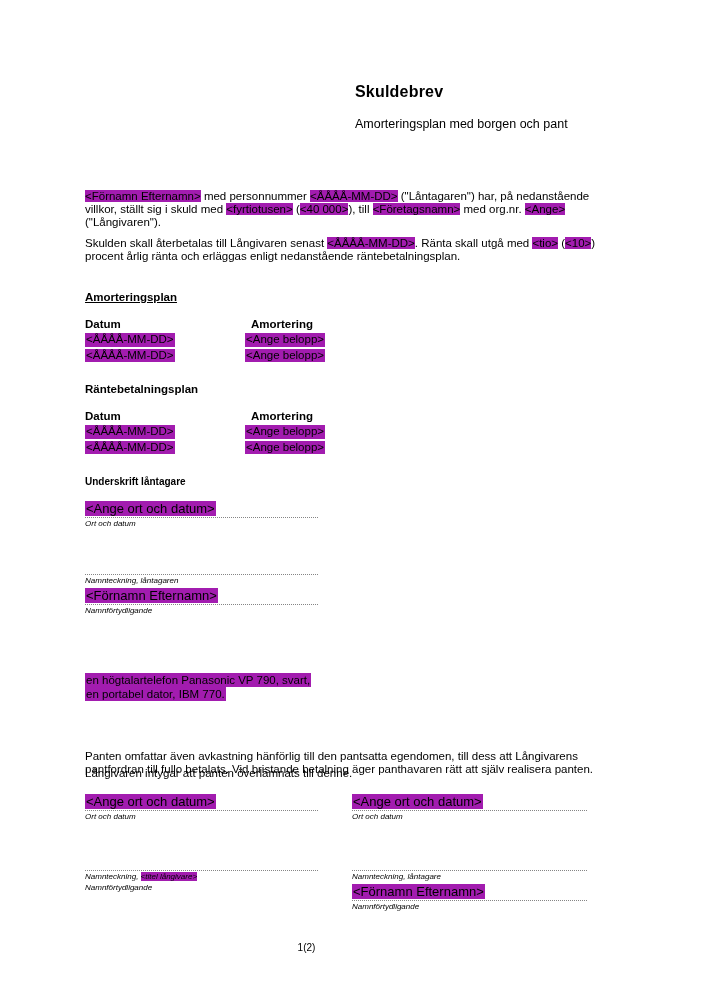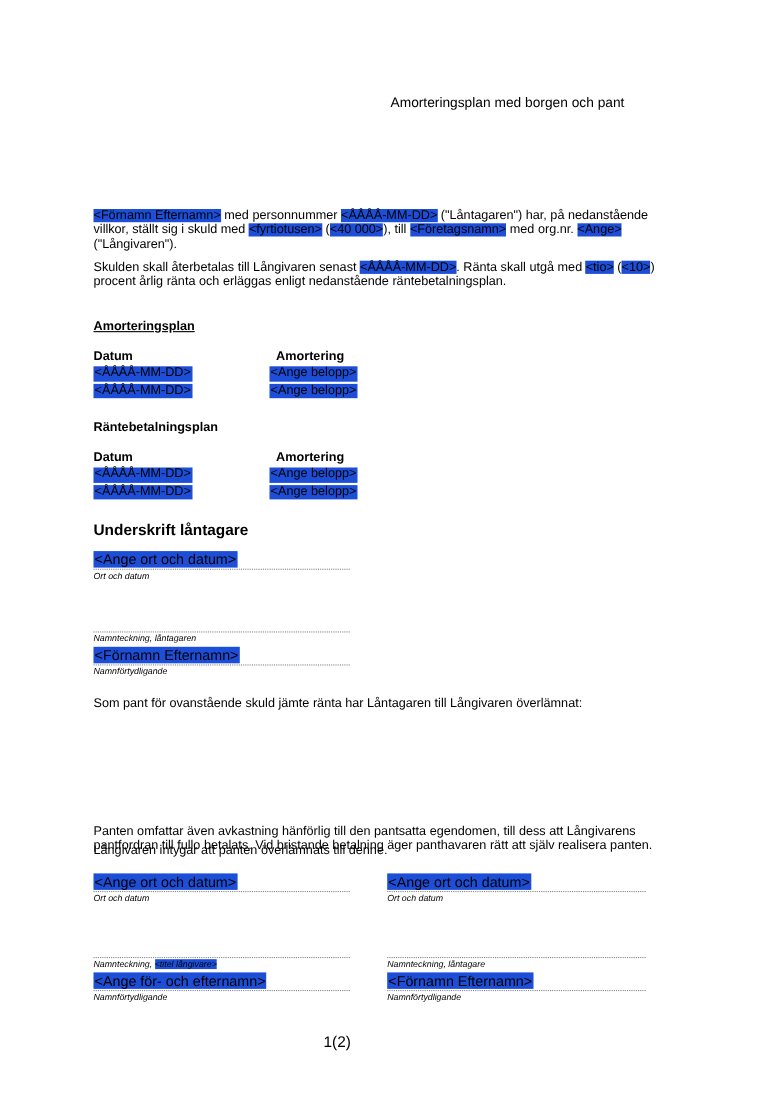--- a/index.html
+++ b/index.html
@@ -5,51 +5,52 @@
   html, body { margin: 0; padding: 0; }
   body {
     width: 707px; height: 1000px;
     background: #ffffff;
     font-family: "Liberation Sans", sans-serif;
     color: #000000;
     position: relative;
     overflow: hidden;
   }
   .abs { position: absolute; }
-  .hl { background: #1d4ed8; }
+  .hl { background: #a21caf; }
 
   .doc-title { font-size: 16px; font-weight: bold; line-height: 19px; letter-spacing: 0.2px; }
-  .doc-subtitle { font-size: 12.5px; line-height: 16px; margin-top: 3px; }
+  .doc-subtitle { font-size: 12.5px; line-height: 16px; margin-top: 15px; }
 
   .body-text { font-size: 11.5px; line-height: 13px; white-space: pre-wrap; margin: 0; }
   .section-heading { font-size: 11.5px; font-weight: bold; line-height: 13px; }
-  .h2 { font-size: 14px; font-weight: bold; line-height: 17px; }
+  .h2 { font-size: 10px; font-weight: bold; line-height: 17px; }
 
   .tbl { font-size: 11.5px; }
   .tbl-row { display: flex; margin-top: 2px; line-height: 13.5px; }
   .tbl-head { font-weight: bold; line-height: 14px; margin-top: 0; margin-bottom: 1px; }
   .tbl-col1 { width: 160px; }
   .head2 { padding-left: 6px; }
   .cell-field { display: inline-block; padding: 0 1px; }
 
   .sig-col { }
   .sig-value { font-size: 13px; line-height: 16px; border-bottom: 1px dotted #858585; }
   .sig-value .hl { padding: 0 1px; text-align: center; }
   .sig-label { font-size: 8px; line-height: 10px; padding-top: 1px; font-style: italic; }
   .sig-rule { height: 0; border-bottom: 1px dotted #858585; }
 
   .pant-item { font-size: 11.5px; line-height: 14px; }
   .pant-item .hl { display: inline-block; padding: 0 1px; }
 
-  .footer { left: 0; width: 613px; text-align: center; font-size: 14px; line-height: 13px; }
+  .footer { left: 0; width: 613px; text-align: center; font-size: 10px; line-height: 13px; }
 </style>
 </head>
 <body>
 
 <div class="abs" style="left:355px; top:82px;">
+  <div class="doc-title">Skuldebrev</div>
   <div class="doc-subtitle">Amorteringsplan med borgen och pant</div>
 </div>
 
 <p class="abs body-text" style="left:85px; top:190px; width:560px;"><span class="hl">&lt;Förnamn Efternamn&gt;</span><span> med personnummer </span><span class="hl">&lt;ÅÅÅÅ-MM-DD&gt;</span><span> ("Låntagaren") har, på nedanstående
 villkor, ställt sig i skuld med </span><span class="hl">&lt;fyrtiotusen&gt;</span><span> (</span><span class="hl">&lt;40 000&gt;</span><span>), till </span><span class="hl">&lt;Företagsnamn&gt;</span><span> med org.nr. </span><span class="hl">&lt;Ange&gt;</span><span>
 ("Långivaren").</span></p>
 
 <p class="abs body-text" style="left:85px; top:237px; width:560px;"><span>Skulden skall återbetalas till Långivaren senast </span><span class="hl">&lt;ÅÅÅÅ-MM-DD&gt;</span><span>. Ränta skall utgå med </span><span class="hl">&lt;tio&gt;</span><span> (</span><span class="hl">&lt;10&gt;</span><span>)
 procent årlig ränta och erläggas enligt nedanstående räntebetalningsplan.</span></p>
 
@@ -92,37 +93,37 @@
 <div class="abs sig-col" style="left:85px; top:501px; width:233px;">
   <div class="sig-value"><span class="hl">&lt;Ange ort och datum&gt;</span></div>
   <div class="sig-label">Ort och datum</div>
   <div class="sig-rule" style="margin-top:45px;"></div>
   <div class="sig-label">Namnteckning, låntagaren</div>
   <div class="sig-value" style="margin-top:2px;"><span class="hl">&lt;Förnamn Efternamn&gt;</span></div>
   <div class="sig-label">Namnförtydligande</div>
 </div>
 
 <div class="abs" style="left:85px; top:634px; width:560px;">
-  <p class="body-text">Som pant för ovanstående skuld jämte ränta har Låntagaren till Långivaren överlämnat:</p>
 </div>
 
 <div class="abs" style="left:85px; top:673px;">
+  <div class="pant-item"><span class="hl">en högtalartelefon Panasonic VP 790, svart,</span></div>
+  <div class="pant-item"><span class="hl">en portabel dator, IBM 770.</span></div>
 </div>
 
 <p class="abs body-text" style="left:85px; top:726px; width:560px;margin-top:24px;">Panten omfattar även avkastning hänförlig till den pantsatta egendomen, till dess att Långivarens
 pantfordran till fullo betalats. Vid bristande betalning äger panthavaren rätt att själv realisera panten.</p>
 
 <p class="abs body-text" style="left:85px; top:767px; width:560px;">Långivaren intygar att panten överlämnats till denne.</p>
 
 <div class="abs sig-col" style="left:85px; top:794px; width:233px;">
   <div class="sig-value"><span class="hl">&lt;Ange ort och datum&gt;</span></div>
   <div class="sig-label">Ort och datum</div>
   <div class="sig-rule" style="margin-top:48px;"></div>
   <div class="sig-label"><span>Namnteckning, </span><span class="hl">&lt;titel långivare&gt;</span></div>
-  <div class="sig-value" style="margin-top:2px;"><span class="hl">&lt;Ange för- och efternamn&gt;</span></div>
   <div class="sig-label">Namnförtydligande</div>
 </div>
 
 <div class="abs sig-col" style="left:352px; top:794px; width:235px;">
   <div class="sig-value"><span class="hl">&lt;Ange ort och datum&gt;</span></div>
   <div class="sig-label">Ort och datum</div>
   <div class="sig-rule" style="margin-top:48px;"></div>
   <div class="sig-label">Namnteckning, låntagare</div>
   <div class="sig-value" style="margin-top:2px;"><span class="hl">&lt;Förnamn Efternamn&gt;</span></div>
   <div class="sig-label">Namnförtydligande</div>

